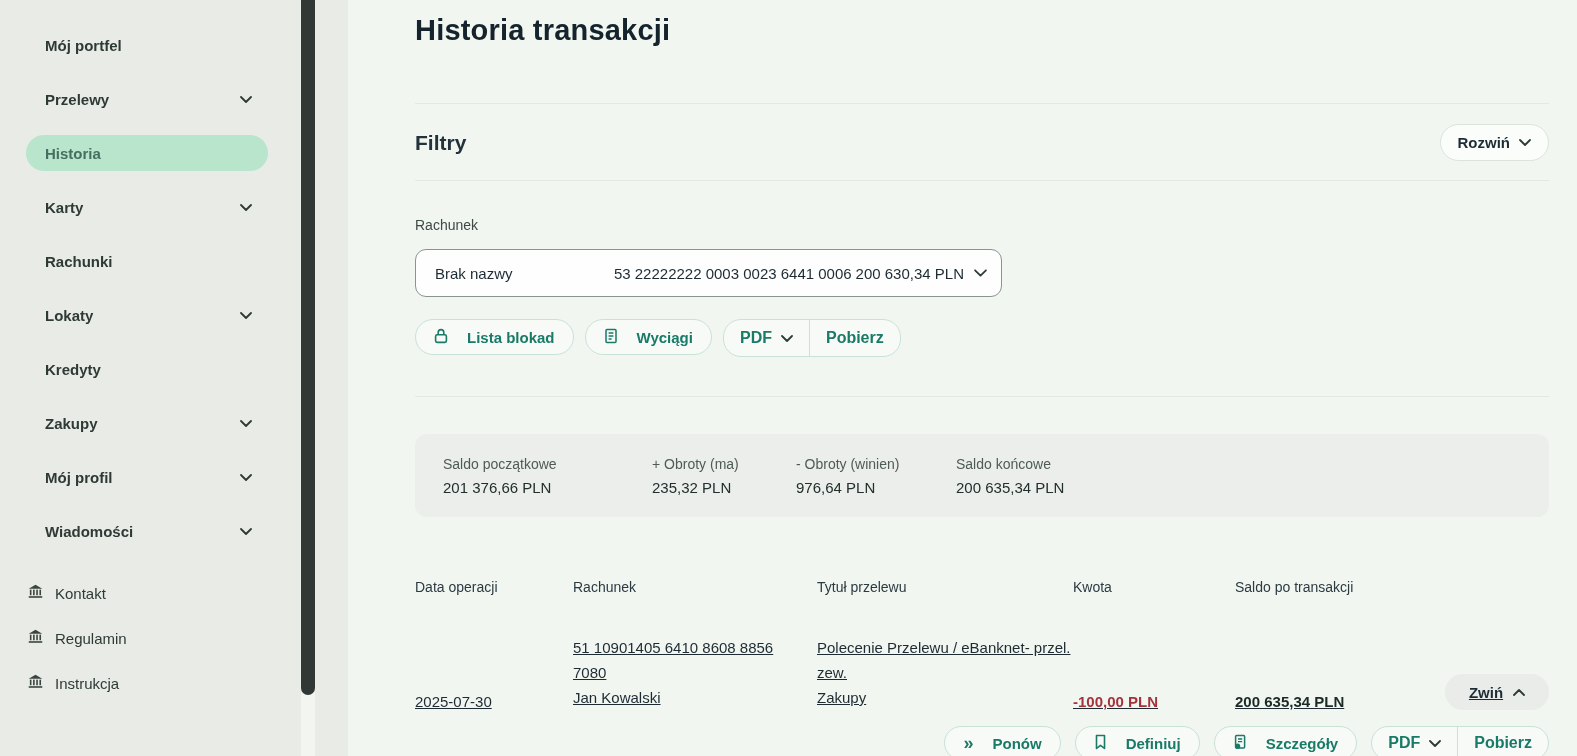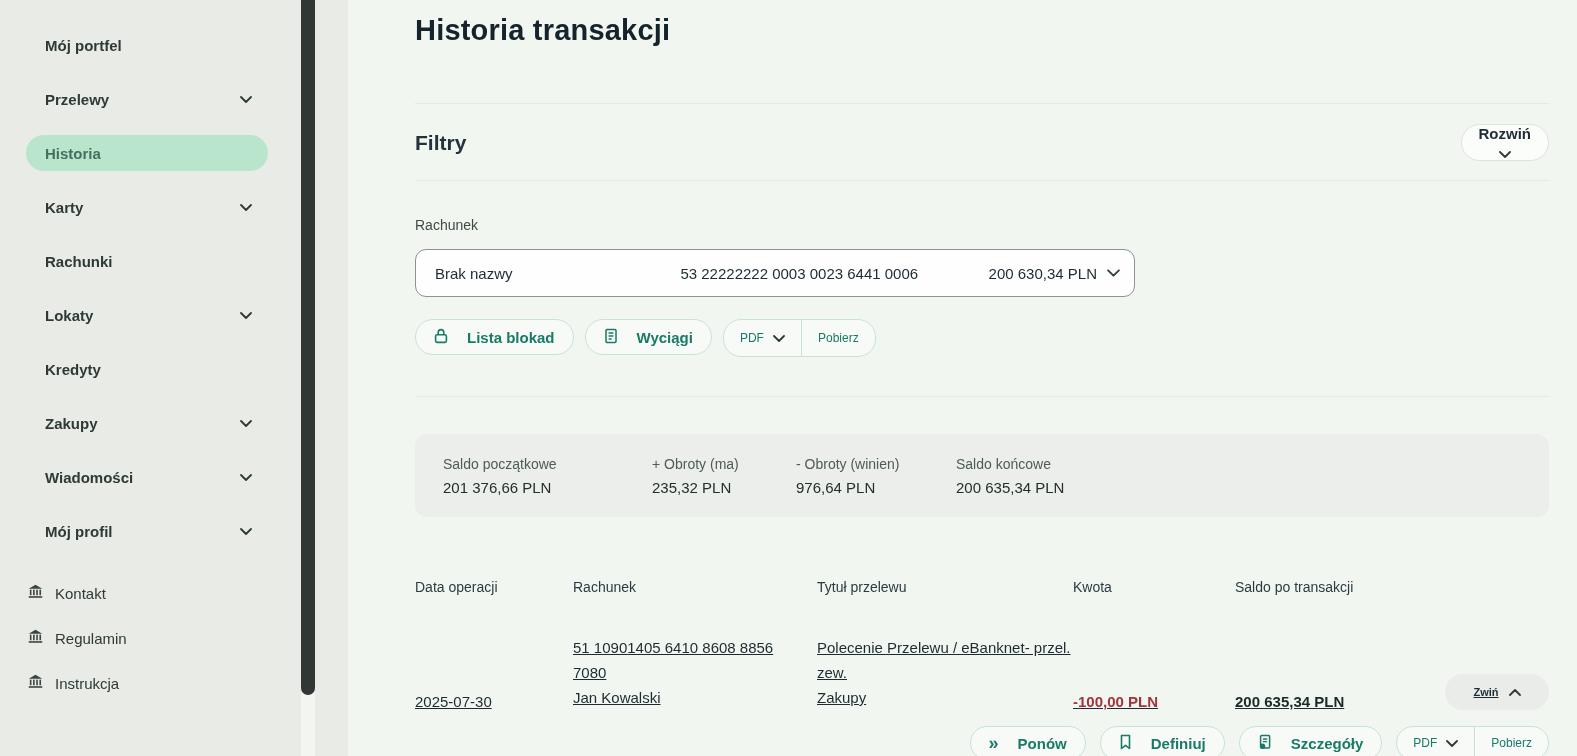--- a/index.html
+++ b/index.html
@@ -46,46 +46,46 @@
   .divider { height:1px; background:var(--divider, #e4e9e4); }
   .d1 { margin-top:56px; }
   .d2 { margin-top:19px; }
   .d3 { margin-top:39px; }
 
   .filters-header { margin-top:20px; height:37px; display:flex; align-items:center; justify-content:space-between; }
   .filters-title { font-size:21px; font-weight:600; color:#24333b; }
   .btn-neutral {
     height:37px; padding:0 17px; border-radius:19px; border:1px solid var(--neutral-border, #dce2dc);
     background:#fbfdfb; display:flex; align-items:center; gap:9px; cursor:pointer;
-    font-family:inherit; font-size:15px; font-weight:700; color:#1e2c35;flex-direction:column;
+    font-family:inherit; font-size:15px; font-weight:700; color:#1e2c35;
   }
 
   .field-label { margin-top:36px; font-size:14px; color:#3d4a46; }
   .account-select {
-    margin-top:16px; width:720px; height:48px; border:1px solid var(--select-border, #8a958f);
+    margin-top:16px; width:587px; height:48px; border:1px solid var(--select-border, #8a958f);
     border-radius:11px; background:#fdfefd; display:flex; align-items:center;
     padding:0 14px 0 19px; cursor:pointer; font-size:15px; color:#1e2b33;
   }
   .acc-name { flex:0 0 175px; }
   .acc-number { flex:1; text-align:center; }
   .acc-balance { margin-right:10px; }
   .account-select .chev { color:#2e3a36; }
 
   .chip-row { margin-top:22px; display:flex; gap:11px; }
   .btn-teal {
     height:36px; padding:0 18px; border-radius:18px;
     border:1px solid var(--accent-border, #c9e2d8); background:rgba(255,255,255,.45);
     display:flex; align-items:center; gap:19px; cursor:pointer;
     font-family:inherit; font-size:15px; font-weight:700; color:var(--accent, #187a67);
   }
   .split { display:flex; border:1px solid var(--accent-border, #c9e2d8); border-radius:18px; background:rgba(255,255,255,.45); overflow:hidden; }
   .split .seg {
     height:34px; border:none; background:transparent; padding:0 16px;
     display:flex; align-items:center; gap:9px; cursor:pointer;
-    font-family:inherit; font-size:12px; font-weight:400; color:var(--accent, #187a67);
+    font-family:inherit; font-size:16px; font-weight:700; color:var(--accent, #187a67);
   }
   .split .seg + .seg { border-left:1px solid var(--accent-border, #c9e2d8); }
   .chip-row .split .seg { height:36px; }
 
   .summary {
     margin-top:37px; height:83px; background:var(--summary-bg, #ebeeeb); border-radius:12px;
     display:flex; align-items:center; padding-left:28px;
   }
   .sum-col .sum-label { font-size:14px; color:#4e5b56; margin-bottom:7px; }
   .sum-col .sum-value { font-size:15px; font-weight:500; color:#222f2b; }
@@ -98,21 +98,21 @@
   .col-title { width:256px; }
   .col-amount { width:162px; }
   .col-balance { width:210px; }
   .col-action { flex:1; display:flex; justify-content:flex-end; }
   .cell-lines div { line-height:25px; }
   .amount-neg { color:var(--red, #a4333b); font-weight:700; }
   .balance-strong { font-weight:700; color:#1b2a26; }
   .btn-zwin {
     height:36px; width:104px; margin-top:-4px; border:none; border-radius:18px;
     background:var(--zwin-bg, #e9ece9); display:flex; align-items:center; justify-content:center; gap:10px;
-    cursor:pointer; font-family:inherit; font-size:11px; font-weight:700; color:#1e2c35;
+    cursor:pointer; font-family:inherit; font-size:15px; font-weight:700; color:#1e2c35;
   }
 
   .row-actions { margin-top:16px; display:flex; justify-content:flex-end; gap:14px; }
   .row-actions .btn-teal { height:34px; }
   .row-actions .seg { height:32px; }
   .dbl-chev { font-size:18px; font-weight:700; line-height:1; }
 </style>
 </head>
 <body>
 
@@ -158,29 +158,29 @@
       </div>
       <div class="menu-item">
         <span>Zakupy</span>
         <span class="chev">
             <svg width="12" height="7" viewBox="0 0 12 7">
               <path d="M1 1l5 5 5-5" fill="none" stroke="currentColor" stroke-width="1.8" stroke-linecap="round" stroke-linejoin="round"></path>
             </svg>
           </span>
       </div>
       <div class="menu-item">
+        <span>Mój profil</span>
+        <span class="chev">
+            <svg width="12" height="7" viewBox="0 0 12 7">
+              <path d="M1 1l5 5 5-5" fill="none" stroke="currentColor" stroke-width="1.8" stroke-linecap="round" stroke-linejoin="round"></path>
+            </svg>
+          </span>
+      </div>
+      <div class="menu-item">
         <span>Wiadomości</span>
-        <span class="chev">
-            <svg width="12" height="7" viewBox="0 0 12 7">
-              <path d="M1 1l5 5 5-5" fill="none" stroke="currentColor" stroke-width="1.8" stroke-linecap="round" stroke-linejoin="round"></path>
-            </svg>
-          </span>
-      </div>
-      <div class="menu-item">
-        <span>Mój profil</span>
         <span class="chev">
             <svg width="12" height="7" viewBox="0 0 12 7">
               <path d="M1 1l5 5 5-5" fill="none" stroke="currentColor" stroke-width="1.8" stroke-linecap="round" stroke-linejoin="round"></path>
             </svg>
           </span>
       </div>
     </nav>
 
     <div class="menu-footer">
       <div class="foot-item">

